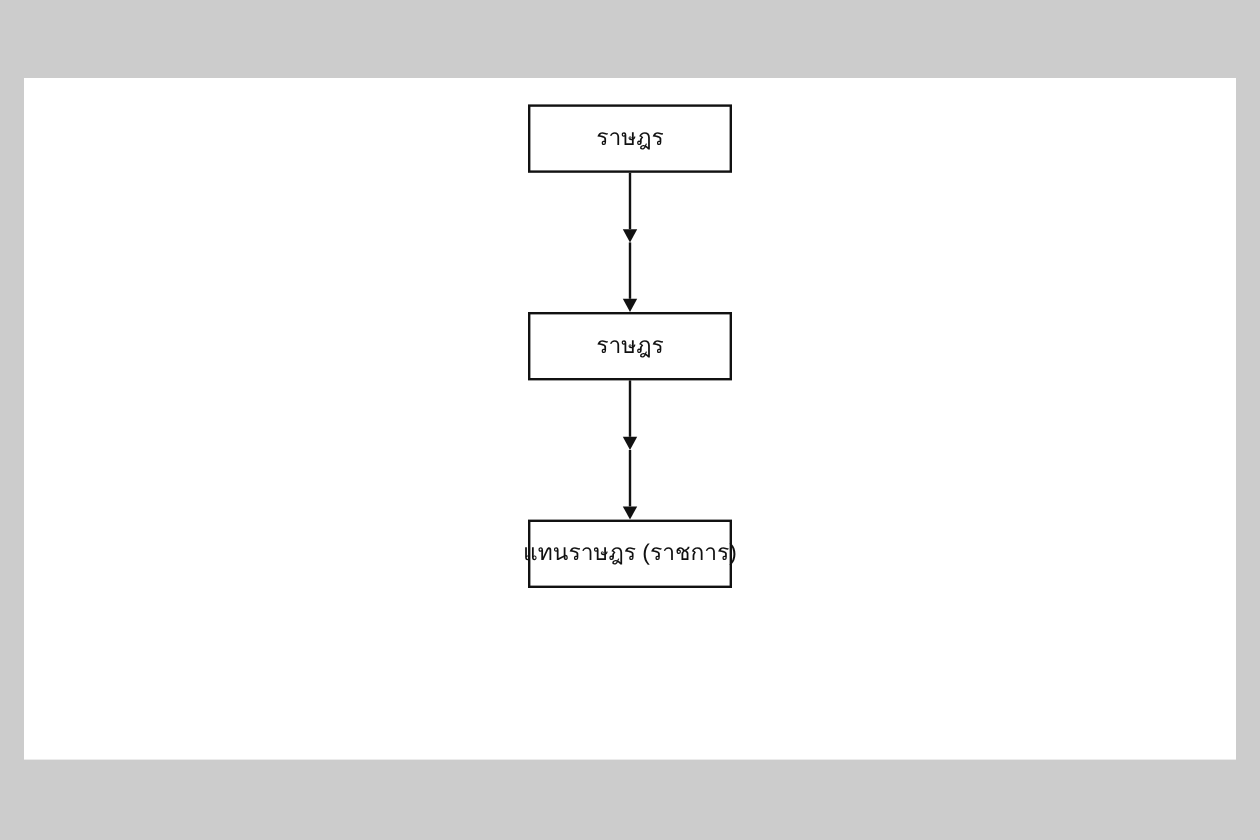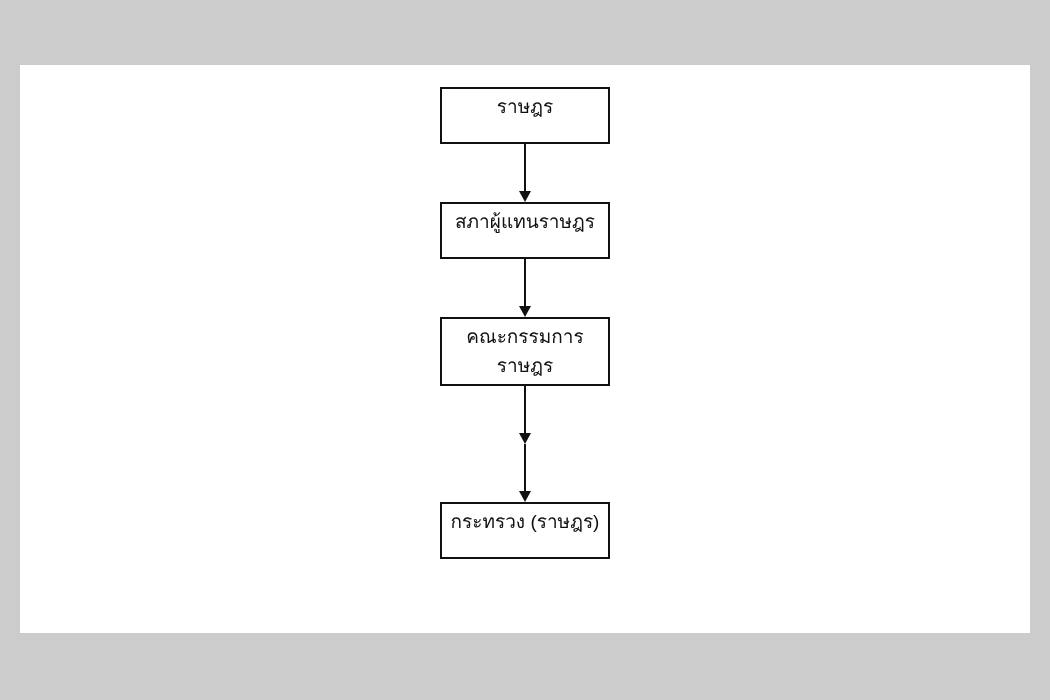--- a/index.html
+++ b/index.html
@@ -33,20 +33,21 @@
   }
   .node {
     box-sizing: border-box;
     width: 170px;
     min-height: 57px;
     border: 2px solid #111111;
     background: #ffffff;
     display: flex;
     flex-direction: column;
     align-items: center;
+    justify-content: center;
     padding: 3px 6px;
     color: #111111;
     font-size: 19px;
     line-height: 1.55;
     text-align: center;
   }
   .node span {
     display: block;
     white-space: nowrap;
   }
@@ -80,43 +81,39 @@
 
     <div class="node">
       <span>ราษฎร</span>
     </div>
 
     <div class="connector">
       <div class="stem"></div>
       <div class="head"></div>
     </div>
 
-    <div class="node">
-      <span>สภาผู้แทนราษฎร</span>
-    </div>
 
     <div class="connector">
       <div class="stem"></div>
       <div class="head"></div>
     </div>
 
     <div class="node">
-      <span>คณะกรรมการ</span>
       <span>ราษฎร</span>
     </div>
 
     <div class="connector">
       <div class="stem"></div>
       <div class="head"></div>
     </div>
 
 
     <div class="connector">
       <div class="stem"></div>
       <div class="head"></div>
     </div>
 
     <div class="node">
-      <span>กระทรวง (ราษฎร)</span>
+      <span>แทนราษฎร (ราชการ)</span>
     </div>
 
   </div>
 </div>
 
 </body></html>

